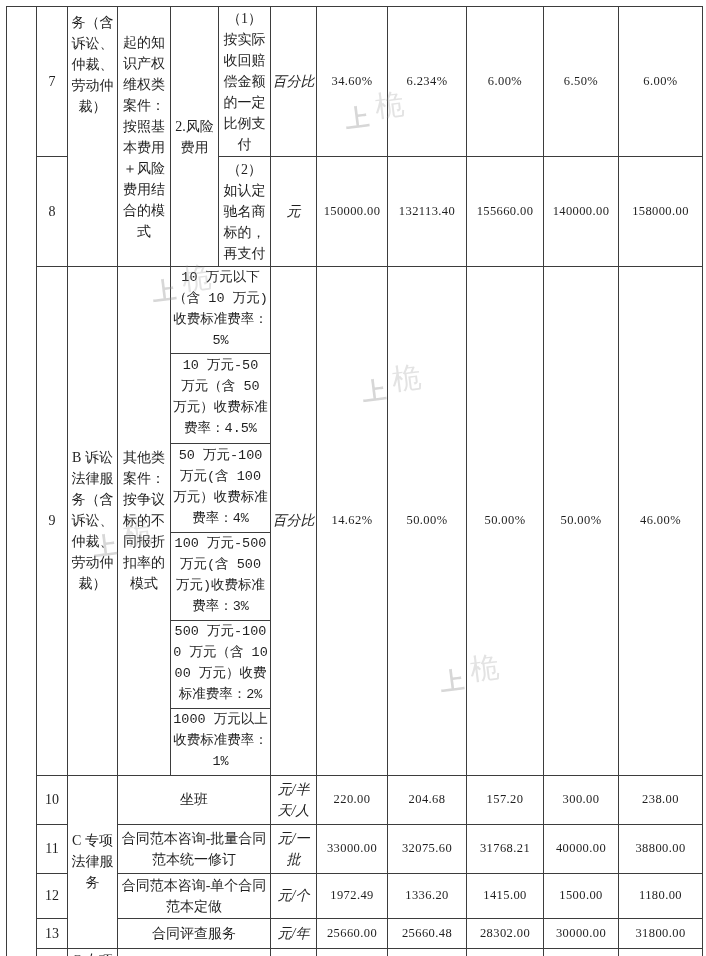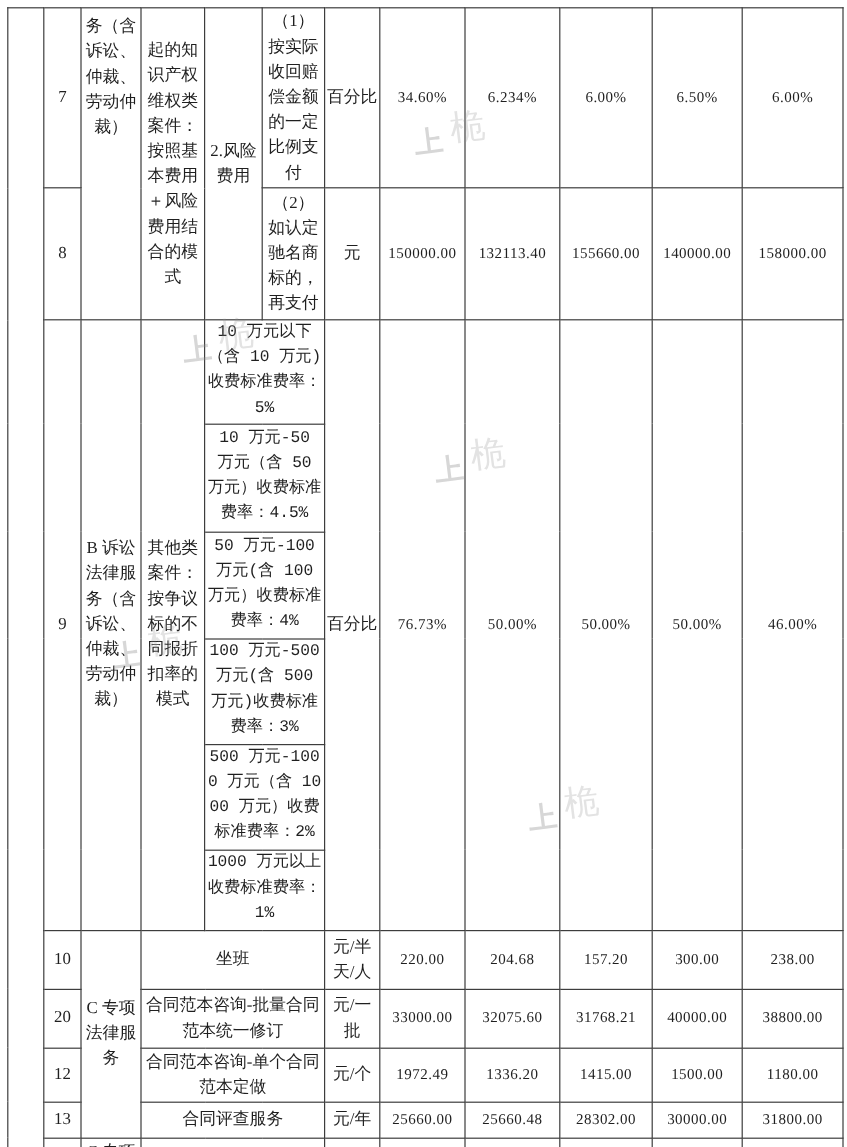--- a/index.html
+++ b/index.html
@@ -4,21 +4,21 @@
 <style>
   html,body{margin:0;padding:0;background:#fff;}
   .page{position:relative;width:706px;height:956px;background:#ffffff;overflow:hidden;
         font-family:"Liberation Serif","DejaVu Serif",serif;color:#1f1f1f;}
   table.fee{position:absolute;left:6px;top:6px;width:697px;border-collapse:collapse;table-layout:fixed;}
   td{border:1px solid #3d3d3d;text-align:center;vertical-align:middle;
      padding:1px 2px;font-size:14px;line-height:1.5;overflow:hidden;}
   td.cjk{word-break:break-all;}
   td.top-align{vertical-align:top;padding-top:5px;}
   td.num{font-size:12.5px;letter-spacing:.4px;white-space:nowrap;}
-  td.unit{padding:1px 1px;}
+  td.unit{padding:1px 1px;font-style:italic;}
   td.tier{font-size:13.5px;line-height:1.55;font-family:Liberation Mono, monospace;}
   .wm{position:absolute;pointer-events:none;white-space:nowrap;
       transform:rotate(-7deg);color:#8f8f8f;opacity:.42;
       font-family:"DejaVu Serif",serif;}
   .wm .g1{font-size:24px;font-weight:bold;opacity:.85;}
   .wm .g2{font-size:29px;margin-left:7px;opacity:.6;position:relative;top:-7px;}
 </style>
 </head>
 <body>
 
@@ -66,21 +66,21 @@
       <td class="num">140000.00</td>
       <td class="num">158000.00</td>
     </tr>
 
     <tr style="height:71px">
       <td rowspan="6">9</td>
       <td rowspan="6" class="cjk">B 诉讼法律服务（含诉讼、仲裁、劳动仲裁）</td>
       <td rowspan="6" class="cjk">其他类案件：按争议标的不同报折扣率的模式</td>
       <td colspan="2" class="cjk tier">10 万元以下（含 10 万元)收费标准费率：5%</td>
       <td rowspan="6" class="cjk unit">百分比</td>
-      <td rowspan="6" class="num">76.73%</td>
+      <td rowspan="6" class="num">14.62%</td>
       <td rowspan="6" class="num">50.00%</td>
       <td rowspan="6" class="num">50.00%</td>
       <td rowspan="6" class="num">50.00%</td>
       <td rowspan="6" class="num">46.00%</td>
     </tr>
     <tr style="height:90px">
       <td colspan="2" class="cjk tier">10 万元-50 万元（含 50 万元）收费标准费率：4.5%</td>
     </tr>
     <tr style="height:89px">
       <td colspan="2" class="cjk tier">50 万元-100 万元(含 100 万元）收费标准费率：4%</td>
@@ -101,21 +101,21 @@
       <td colspan="3" class="cjk">坐班</td>
       <td class="cjk unit">元/半天/人</td>
       <td class="num">220.00</td>
       <td class="num">204.68</td>
       <td class="num">157.20</td>
       <td class="num">300.00</td>
       <td class="num">238.00</td>
     </tr>
 
     <tr style="height:49px">
-      <td>20</td>
+      <td>11</td>
       <td colspan="3" class="cjk">合同范本咨询-批量合同范本统一修订</td>
       <td class="cjk unit">元/一批</td>
       <td class="num">33000.00</td>
       <td class="num">32075.60</td>
       <td class="num">31768.21</td>
       <td class="num">40000.00</td>
       <td class="num">38800.00</td>
     </tr>
 
     <tr style="height:42px">

